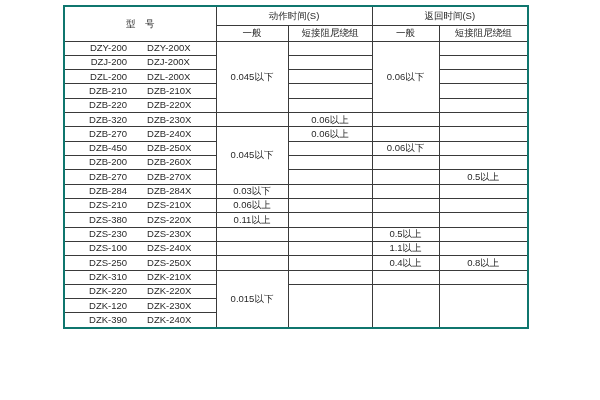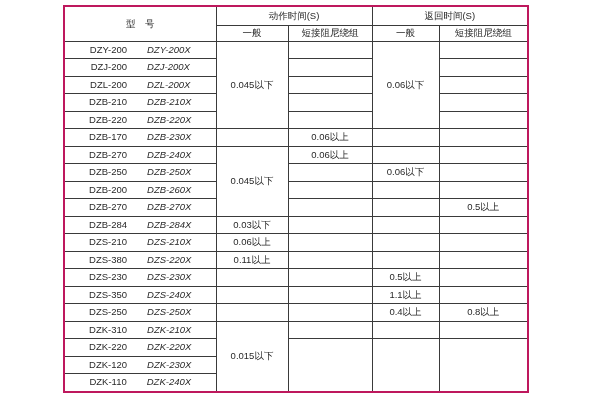--- a/index.html
+++ b/index.html
@@ -9,39 +9,39 @@
     font-family: "Liberation Sans", "DejaVu Sans", sans-serif;
   }
   .table-wrap {
     position: absolute;
     left: 63px; top: 5px;
   }
   table.spec {
     border-collapse: collapse;
     table-layout: fixed;
     width: 464px;
-    height: 388px;
-    border: 2px solid #be185d;
+    height: 324px;
+    border: 2px solid #0f766e;
   }
   table.spec th, table.spec td {
     border: 1px solid #3a3a3a;
     padding: 0;
     margin: 0;
     font-size: 9.5px;
     font-weight: normal;
     color: #282828;
     text-align: center;
     vertical-align: middle;
     overflow: hidden;
     line-height: 1.1;
   }
   thead tr.h1 { height: 19px; }
   thead tr.h2 { height: 16px; padding-left: 46px; }
   td.model-cell span.m1 { display: inline-block; margin-right: 7px; }
-  td.model-cell span.m2 { display: inline-block; margin-left: 13px; font-style: italic; }
+  td.model-cell span.m2 { display: inline-block; margin-left: 13px; }
 </style>
 </head>
 <body>
 
 <div class="table-wrap">
   <table class="spec">
     <colgroup>
       <col style="width:152px">
       <col style="width:72px">
       <col style="width:84px">
@@ -83,35 +83,35 @@
           <td class="model-cell"><span class="m1">DZB-210</span><span class="m2">DZB-210X</span></td>
           <td></td>
           <td></td>
         </tr>
         <tr>
           <td class="model-cell"><span class="m1">DZB-220</span><span class="m2">DZB-220X</span></td>
           <td></td>
           <td></td>
         </tr>
         <tr>
-          <td class="model-cell"><span class="m1">DZB-170</span><span class="m2">DZB-230X</span></td>
+          <td class="model-cell"><span class="m1">DZB-320</span><span class="m2">DZB-230X</span></td>
           <td></td>
           <td>0.06以上</td>
           <td></td>
           <td></td>
         </tr>
         <tr>
           <td class="model-cell"><span class="m1">DZB-270</span><span class="m2">DZB-240X</span></td>
           <td rowspan="4">0.045以下</td>
           <td>0.06以上</td>
           <td></td>
           <td></td>
         </tr>
         <tr>
-          <td class="model-cell"><span class="m1">DZB-250</span><span class="m2">DZB-250X</span></td>
+          <td class="model-cell"><span class="m1">DZB-450</span><span class="m2">DZB-250X</span></td>
           <td></td>
           <td>0.06以下</td>
           <td></td>
         </tr>
         <tr>
           <td class="model-cell"><span class="m1">DZB-200</span><span class="m2">DZB-260X</span></td>
           <td></td>
           <td></td>
           <td></td>
         </tr>
@@ -143,21 +143,21 @@
           <td></td>
         </tr>
         <tr>
           <td class="model-cell"><span class="m1">DZS-230</span><span class="m2">DZS-230X</span></td>
           <td></td>
           <td></td>
           <td>0.5以上</td>
           <td></td>
         </tr>
         <tr>
-          <td class="model-cell"><span class="m1">DZS-350</span><span class="m2">DZS-240X</span></td>
+          <td class="model-cell"><span class="m1">DZS-100</span><span class="m2">DZS-240X</span></td>
           <td></td>
           <td></td>
           <td>1.1以上</td>
           <td></td>
         </tr>
         <tr>
           <td class="model-cell"><span class="m1">DZS-250</span><span class="m2">DZS-250X</span></td>
           <td></td>
           <td></td>
           <td>0.4以上</td>
@@ -173,17 +173,17 @@
         <tr>
           <td class="model-cell"><span class="m1">DZK-220</span><span class="m2">DZK-220X</span></td>
           <td rowspan="3"></td>
           <td rowspan="3"></td>
           <td rowspan="3"></td>
         </tr>
         <tr>
           <td class="model-cell"><span class="m1">DZK-120</span><span class="m2">DZK-230X</span></td>
         </tr>
         <tr>
-          <td class="model-cell"><span class="m1">DZK-110</span><span class="m2">DZK-240X</span></td>
+          <td class="model-cell"><span class="m1">DZK-390</span><span class="m2">DZK-240X</span></td>
         </tr>
       </tbody>
   </table>
 </div>
 
 </body></html>

